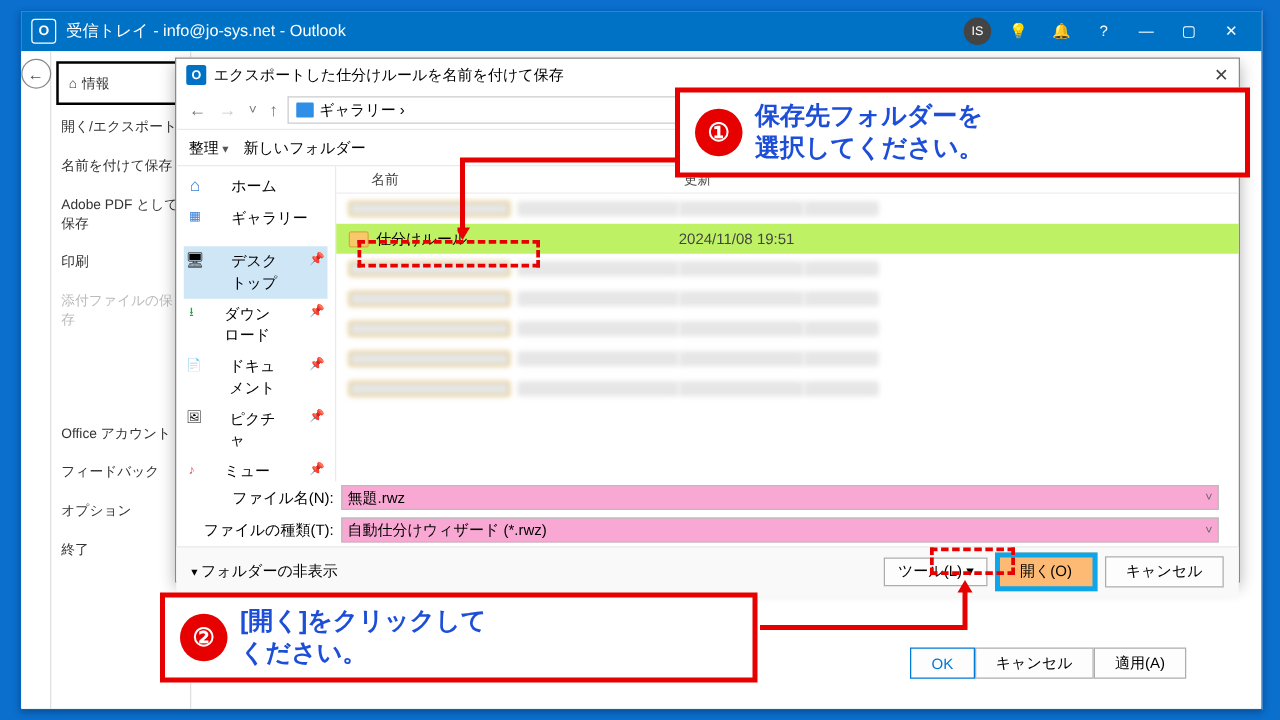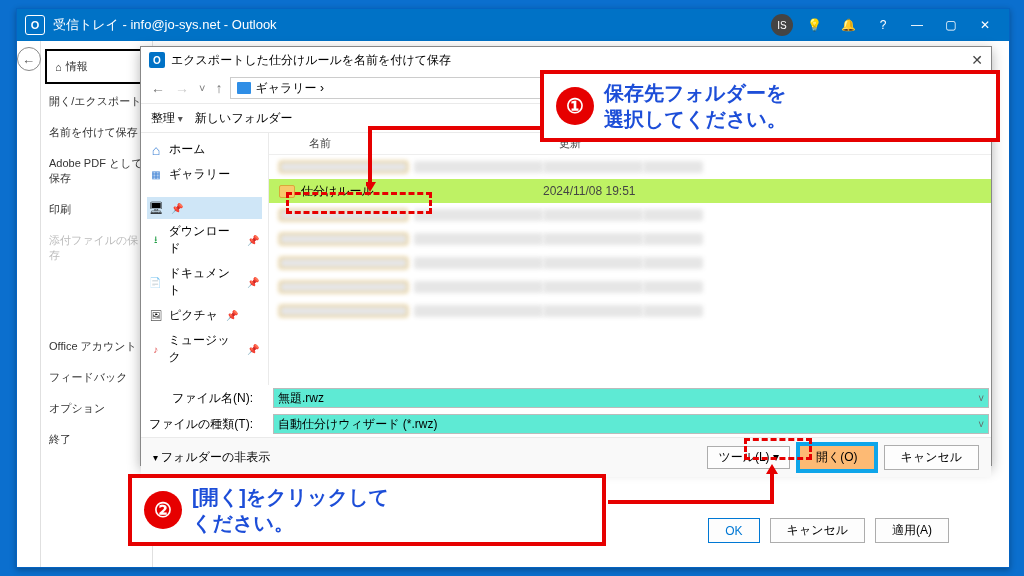--- a/index.html
+++ b/index.html
@@ -17,56 +17,56 @@
 .outlook-body { display:flex; height: calc(100% - 32px); background:#fff;}
 .ol-left { width: 24px; border-right:1px solid #e0e0e0; display:flex; flex-direction:column; align-items:center; padding-top:6px;}
 .ol-left .backbtn { width:24px;height:24px;border:1px solid #888;border-radius:50%;display:flex;align-items:center;justify-content:center;font-size:13px;color:#555;margin-bottom:8px;background:#fff;}
 .ol-sidebar { width:112px; border-right:1px solid #e0e0e0; padding-top:6px;}
 .ol-sidebar .item { padding:8px 8px; font-size:11px; color:#333; }
 .ol-sidebar .item.info { border:2px solid #000; margin:2px 4px; display:flex; align-items:center; gap:4px;}
 .ol-sidebar .item.disabled { color:#bbb; }
 .ol-main { flex:1; position:relative; }
 
 
-.ol-bottom-btns { position:absolute; right:60px; bottom:24px; display:flex; gap:10px;}
+.ol-bottom-btns { position:absolute; right:60px; bottom:24px; display:flex; }
 .ol-bottom-btns button { padding:3px 16px; border:1px solid #adadad; background:#fdfdfd; font-size:12px;}
 .ol-bottom-btns button.primary{border:1px solid #0078d4; color:#0078d4;}
 
 
 .dialog { position:absolute; left:140px; top:46px; width:852px; height:420px; background:#fff; border:1px solid #888; box-shadow:0 4px 12px rgba(0,0,0,.3); }
 .dialog .dlg-title { height:26px; display:flex; align-items:center; padding:0 8px; font-size:12px; }
 .dialog .dlg-title .ico { width:16px;height:16px; background:#0072C6; border-radius:2px; margin-right:6px; display:flex;align-items:center;justify-content:center;color:#fff;font-size:10px;font-weight:bold;}
 .dialog .dlg-title .close { margin-left:auto; font-size:14px; color:#444;}
 .dialog .navrow { height:30px; display:flex; align-items:center; padding:0 8px; gap:6px; }
 .dialog .navrow .arrow { color:#777; font-size:14px; padding:0 2px;}
 .dialog .addr { flex:1; height:22px; border:1px solid #ccc; display:flex; align-items:center; padding:0 6px; gap:4px; font-size:12px;}
 .dialog .addr .ficon { width:14px;height:12px;background:#2f8ee6;border-radius:1px;}
 .dialog .toolbar { height:30px; border-top:1px solid #eaeaea; border-bottom:1px solid #eaeaea; display:flex; align-items:center; padding:0 10px; gap:12px; font-size:12px;}
 .dialog .toolbar .dd::after{content:" ▾"; font-size:10px;color:#555;}
 .dialog .toolbar .rightico { margin-left:auto; display:flex; gap:8px; color:#555;}
 .dialog .content { display:flex; height:252px; }
 .dialog .tree { width:128px; border-right:1px solid #eaeaea; padding:4px 6px; overflow:hidden;}
-.dialog .tree .titem { display:flex; align-items:center; gap:6px; padding:4px 2px; font-size:12px;}
+.dialog .tree .titem { display:flex; align-items:flex-start; gap:22px; padding:4px 2px; font-size:12px;}
 .dialog .tree .titem .bullet{width:14px;height:14px;display:flex;align-items:center;justify-content:center;font-size:10px;}
 .dialog .tree .titem.selected { background:#cfe6f7; }
 .dialog .list { flex:1; }
 .dialog .list .cols { display:flex; height:22px; align-items:center; border-bottom:1px solid #eee; font-size:11px; color:#444; padding-left:28px;}
-.dialog .list .cols .c1{width:250px;margin-left:12px;} .dialog .list .cols .c2{width:160px;} .dialog .list .cols .c3{width:160px;}
+.dialog .list .cols .c1{width:250px;} .dialog .list .cols .c2{width:160px;} .dialog .list .cols .c3{width:160px;}
 .dialog .list .row { display:flex; align-items:center; height:24px; padding-left:10px; font-size:12px;}
 .dialog .list .row .ficon{width:16px;height:13px;background:#f7c96b;border:1px solid #d9a93a;border-radius:2px;margin-right:6px;}
 .dialog .list .row.sel { background:#bef264; }
 .dialog .list .row .c1{width:264px;display:flex;align-items:center;} .dialog .list .row .c2{width:160px;color:#444;} .dialog .list .row .c3{width:160px;color:#444;}
 .dialog .list .row.blurred { color:transparent; }
 .dialog .list .row.blurred .c1 span, .dialog .list .row.blurred .c2, .dialog .list .row.blurred .c3 { background:#e6e6e6; color:#e6e6e6; height:12px; border-radius:2px; filter:blur(2px);}
 .dialog .list .row.blurred .c1 span{width:140px;} 
 .dialog .list .row.blurred .c2{width:100px;} .dialog .list .row.blurred .c3{width:60px;}
 
-.dialog .frow { display:flex; align-items:center; height:26px; padding:0 2px; gap:20px; font-size:12px;}
+.dialog .frow { display:flex; align-items:center; height:26px; padding:0 16px; gap:6px; font-size:12px;}
 .dialog .frow label{width:110px; text-align:right;}
-.dialog .frow .fld { flex:1; height:20px; border:1px solid #bbb; padding:0 4px; display:flex; align-items:center; background:#5eead4;}
+.dialog .frow .fld { flex:1; height:20px; border:1px solid #bbb; padding:0 4px; display:flex; align-items:center; background:#f9a8d4;}
 .dialog .frow .fld .dd{margin-left:auto;color:#666;font-size:10px;}
 .dialog .btnrow { display:flex; align-items:center; height:40px; padding:0 12px; border-top:1px solid #eaeaea; font-size:12px; background:#f9f9f9;}
 .dialog .btnrow .hide::before{content:"▾ "; font-size:10px;}
 .dialog .btnrow .spacer{flex:1;}
 .dialog .btnrow button{ padding:3px 16px; border:1px solid #adadad; background:#fdfdfd; font-size:12px; margin-left:6px;}
 .dialog .btnrow button.primary{border:4px solid #0ea5e9; background:#fdba74;}
 .dialog .btnrow .tool{padding:2px 10px;border:1px solid #adadad;background:#fdfdfd;}
 
 
 .callout { position:absolute; background:#fff; border:4px solid #e60000; padding:6px 12px; display:flex; align-items:center; gap:10px; z-index:50;}
@@ -162,20 +162,21 @@
           <span class="bullet ico-home"></span>
           <span>ホーム</span>
         </div>
       <div class="titem">
           <span class="bullet ico-gallery"></span>
           <span>ギャラリー</span>
         </div>
       <div style="height:10px"></div>
       <div class="titem selected">
           <span class="bullet ico-desk"></span>
+          <span>デスクトップ</span>
           <span class="chev">📌</span>
         </div>
       <div class="titem">
           <span class="bullet ico-dl"></span>
           <span>ダウンロード</span>
           <span class="chev">📌</span>
         </div>
       <div class="titem">
           <span class="bullet ico-doc"></span>
           <span>ドキュメント</span>

